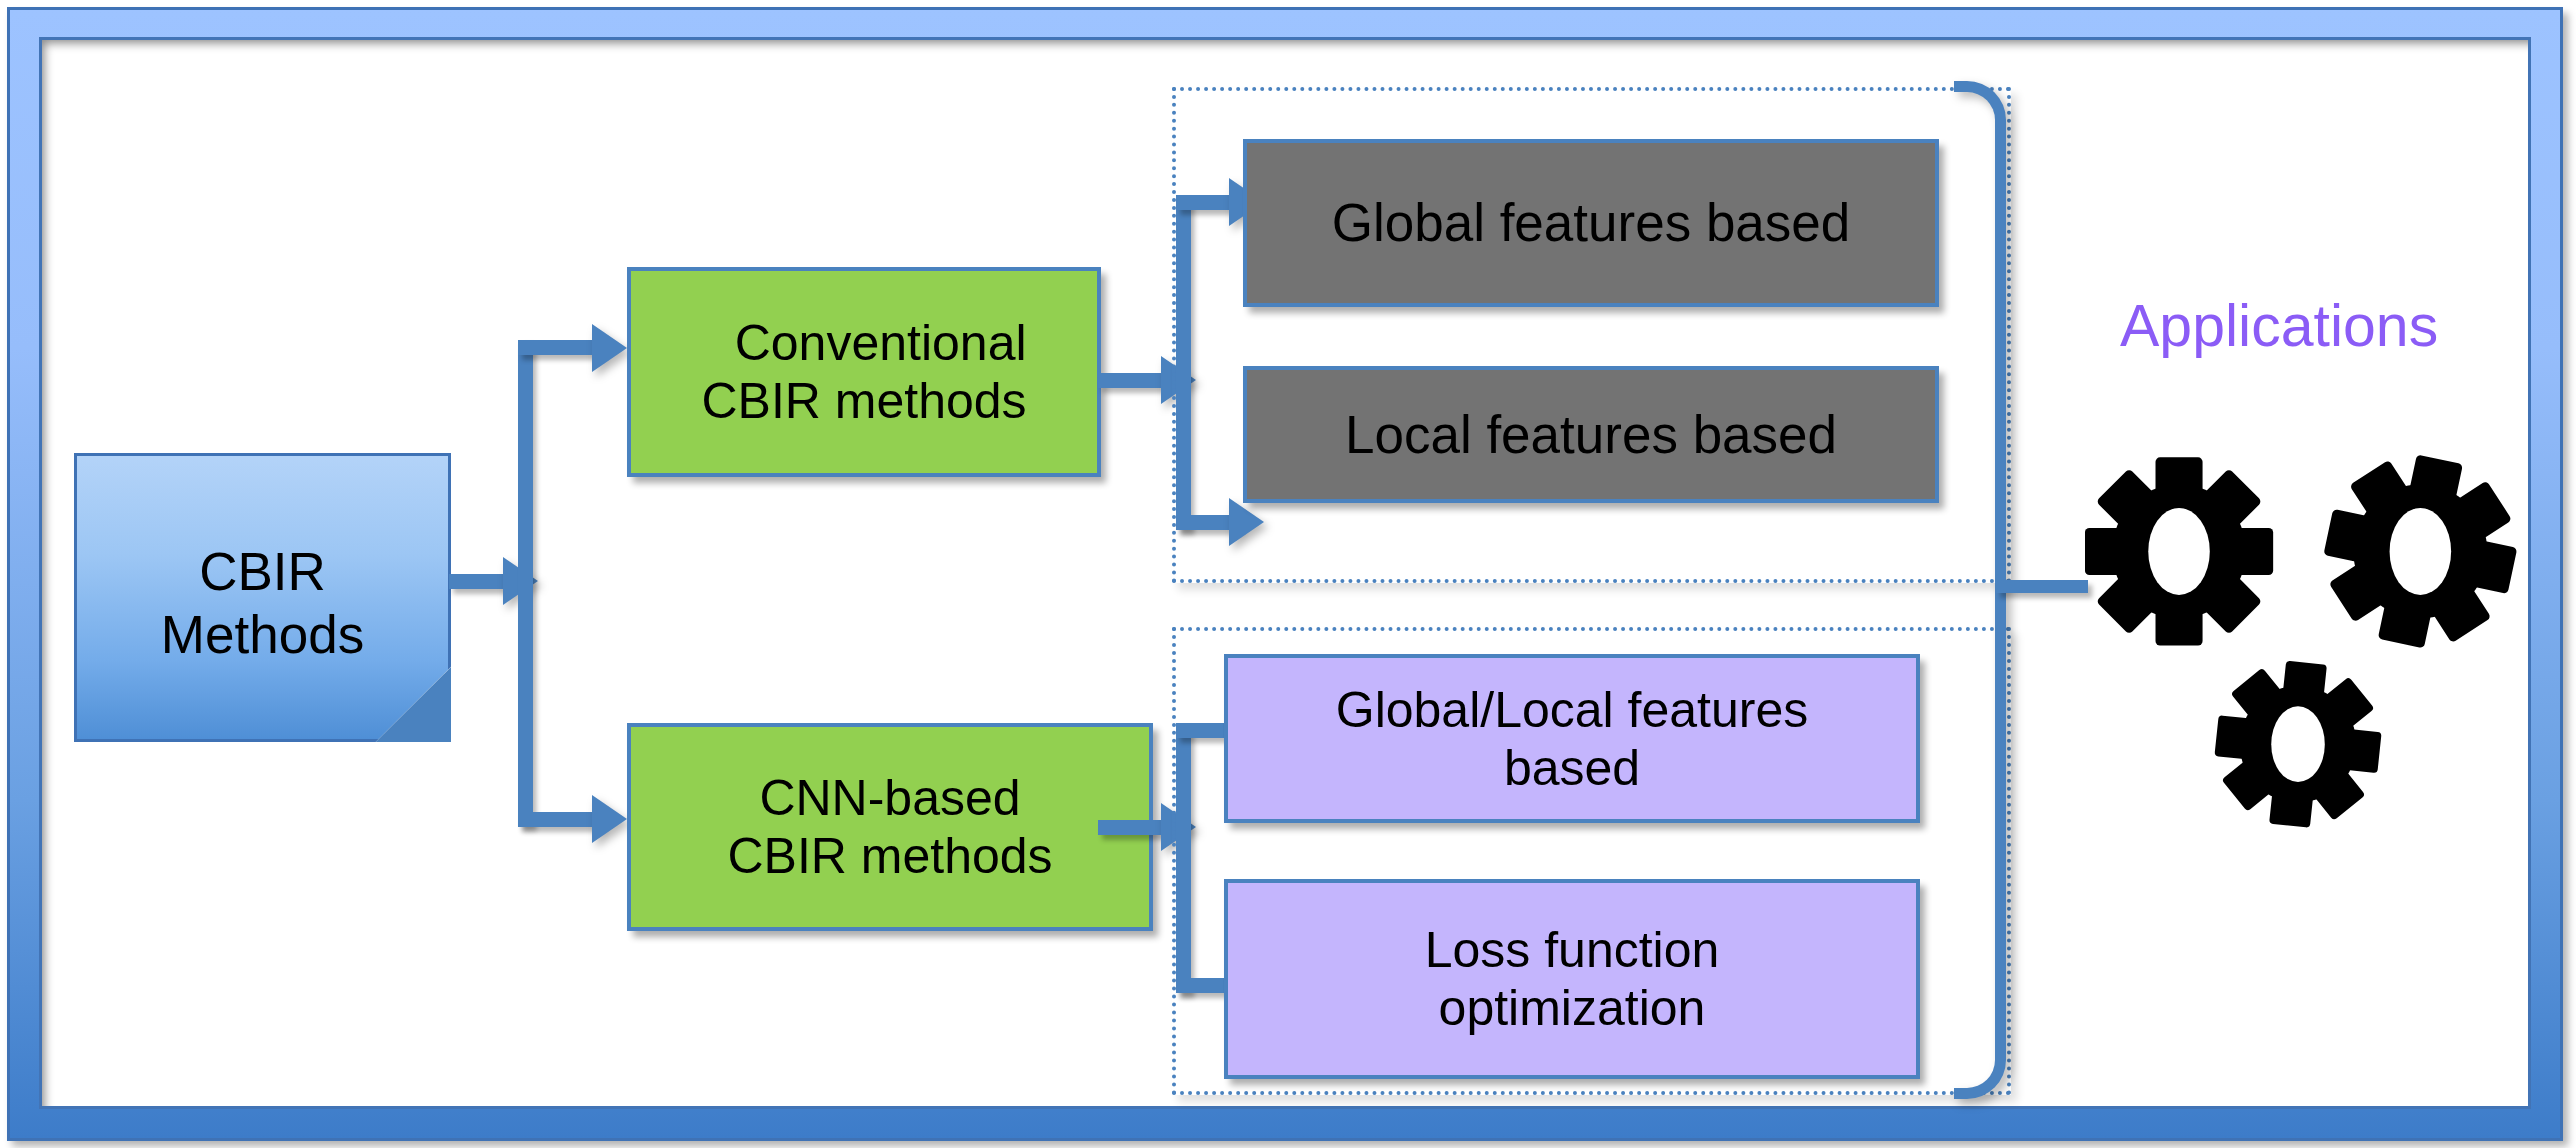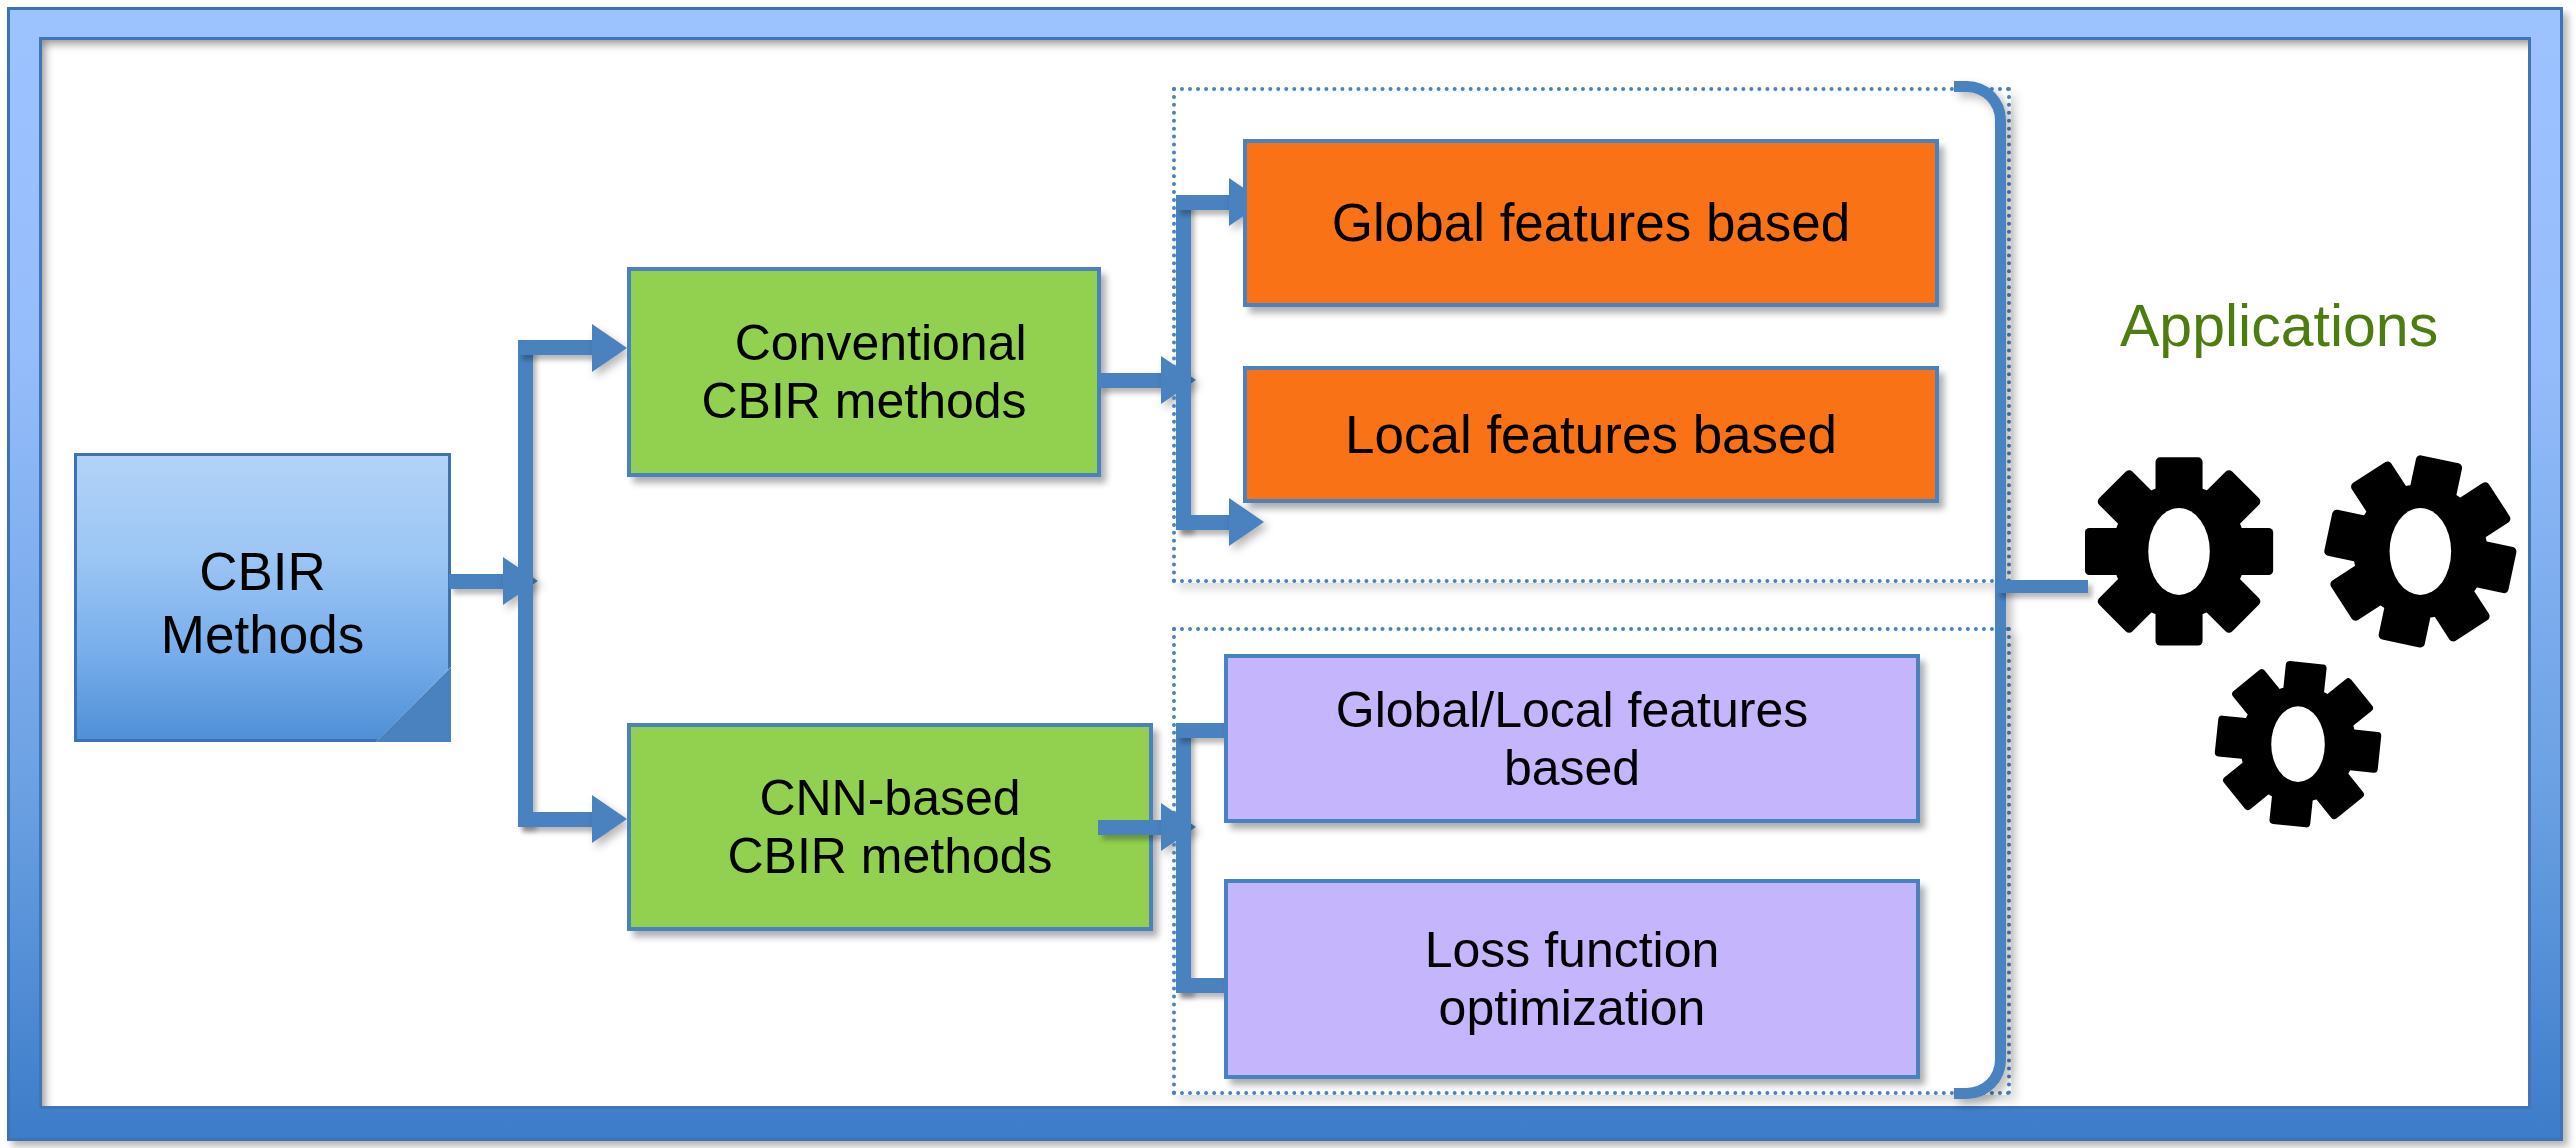--- a/index.html
+++ b/index.html
@@ -51,21 +51,21 @@
   }
 
   
   .rect{
     position:absolute;box-sizing:border-box;border:4.2px solid #4a82bf;
     display:flex;align-items:center;justify-content:center;text-align:center;
     color:#000;line-height:1.16;
     box-shadow:5.9px 6.7px 6.7px rgba(0,0,0,.32);
   }
   .rect.green{background:#92d050;font-size:50px;}
-  .rect.yellow{background:#f97316;font-size:53px;}
+  .rect.yellow{background:#737373;font-size:53px;}
   .rect.orange{background:#c4b5fd;font-size:50px;}
   .rect .txt{padding:0 11.7px;}
 
   
   .dotted{
     position:absolute;box-sizing:border-box;
     border:4.2px dotted #4a82bf;
     box-shadow:5.9px 6.7px 8.4px rgba(0,0,0,.12);
   }
 
@@ -84,21 +84,21 @@
   .bracket{
     position:absolute;box-sizing:border-box;
     border:11.7px solid #4a82bf;border-left:none;
     border-top-right-radius:39px;border-bottom-right-radius:39px;
     background:transparent;
     filter:drop-shadow(5px 5.9px 5px rgba(0,0,0,.28));
   }
 
   
   .app-title{
-    position:absolute;color:#4d7c0f;font-size:59px;white-space:nowrap;
+    position:absolute;color:#8b5cf6;font-size:59px;white-space:nowrap;
   }
   .gears{position:absolute;}
 </style>
 </head>
 <body>
 
 <div id="stage">
 
   <div class="frame-outer"></div>
   <div class="frame-inner"></div>

